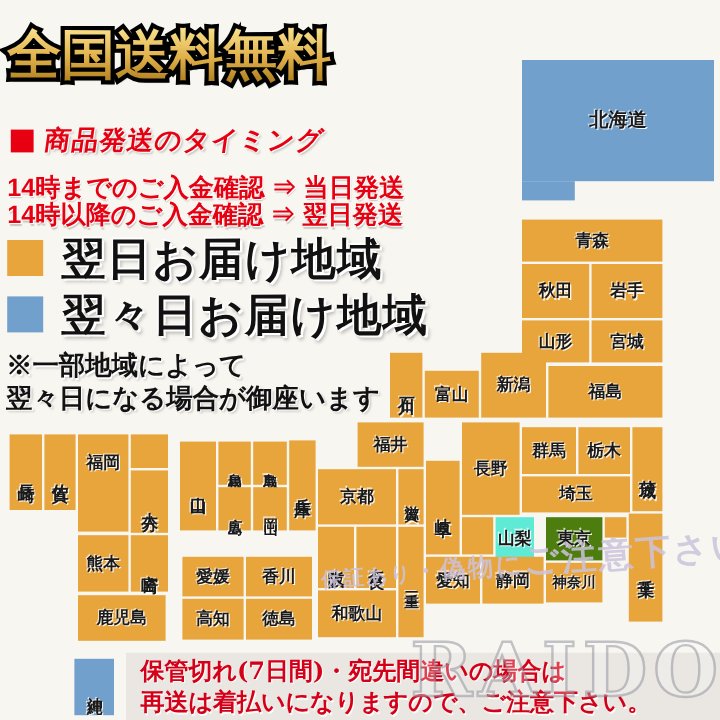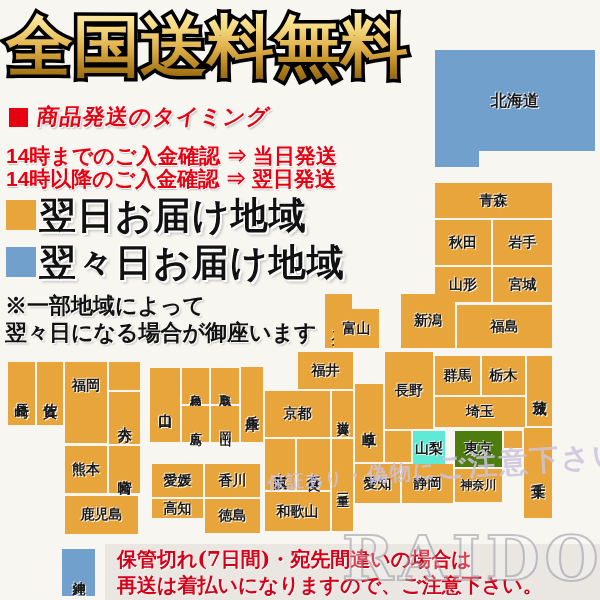--- a/index.html
+++ b/index.html
@@ -7,21 +7,21 @@
     width:600px;height:600px;position:relative;overflow:hidden;
     background:#f8f6f1;
     font-family:"Liberation Sans",sans-serif;
   }
 
   
   .title-wrap{position:absolute;left:6px;top:0px;width:430px;height:95px;}
   .title-layer{
     position:absolute;left:0;top:0;white-space:nowrap;
     font-family:"DejaVu Serif","Liberation Serif",serif;
-    font-weight:bold;font-size:67px;line-height:92px;letter-spacing:0px;
+    font-weight:bold;font-size:45px;line-height:92px;letter-spacing:0px;
   }
   .title-stroke{-webkit-text-stroke:7px #000;color:#000;text-shadow:2px 3px 1px rgba(0,0,0,.35);}
   .title-fill{
     background:linear-gradient(180deg,#fff8d8 0%,#f6dc84 28%,#e0b04a 52%,#a87818 78%,#6e4a08 100%);
     -webkit-background-clip:text;background-clip:text;color:transparent;
   }
 
   
   .ship-heading{position:absolute;left:9px;top:102px;display:flex;align-items:center;gap:9px;}
   .red-square{width:19px;height:19px;flex:0 0 auto;}
@@ -30,21 +30,21 @@
     text-shadow:1px 1px 0 #fff,2px 2px 2px rgba(0,0,0,.25);white-space:nowrap;letter-spacing:1px;
   }
   .ship-line{
     position:absolute;left:6px;font-size:21px;font-weight:bold;color:#e60012;
     white-space:nowrap;text-shadow:1px 1px 0 #fff,1px 2px 1px rgba(0,0,0,.2);letter-spacing:0px;
   }
   .ship-line.l1{top:142px;}
   .ship-line.l2{top:165px;}
 
   
-  .legend-row{position:absolute;left:6px;display:flex;align-items:center;gap:3px;}
+  .legend-row{position:absolute;left:6px;display:flex;align-items:center;gap:15px;}
   .legend-row.r1{top:195px;}
   .legend-row.r2{top:242px;}
   .legend-swatch{width:30px;height:30px;flex:0 0 auto;}
   .legend-label{
     font-family:"DejaVu Serif","Liberation Serif",serif;font-weight:bold;font-size:37px;
     line-height:40px;color:#111;white-space:nowrap;letter-spacing:1px;
     text-shadow:2px 2px 0 #fff,-1px -1px 0 #fff,3px 3px 3px rgba(0,0,0,.25);
   }
 
   
@@ -114,21 +114,21 @@
     </div>
     <div class="block h" style="left: 435px; top: 267px; width: 56px; height: 35px; background: rgb(231, 165, 60);">
       <span>山形</span>
     </div>
     <div class="block h" style="left: 493px; top: 267px; width: 59px; height: 35px; background: rgb(231, 165, 60); align-items: center;">
       <span>宮城</span>
     </div>
     <div class="block v" style="left: 325px; top: 294px; width: 27px; height: 54px; background: rgb(231, 165, 60);">
       <span>石川</span>
     </div>
-    <div class="block h" style="left: 334px; top: 309px; width: 45px; height: 39px; background: rgb(231, 165, 60); align-items: center;">
+    <div class="block h" style="left: 354px; top: 309px; width: 45px; height: 39px; background: rgb(231, 165, 60); align-items: center;">
       <span>富山</span>
     </div>
     <div class="block h" style="left: 401px; top: 294px; width: 54px; height: 54px; background: rgb(231, 165, 60);">
       <span>新潟</span>
     </div>
     <div class="block h" style="left: 457px; top: 305px; width: 95px; height: 43px; background: rgb(231, 165, 60);">
       <span>福島</span>
     </div>
     <div class="block h" style="left: 298px; top: 352px; width: 55px; height: 37px; background: rgb(231, 165, 60);">
       <span>福井</span>
@@ -206,21 +206,21 @@
     </div>
     <div class="block v" style="left: 211px; top: 406px; width: 28px; height: 36px; background: rgb(231, 165, 60);">
       <span style="font-size: 12px;">岡山</span>
     </div>
     <div class="block h" style="left: 152px; top: 464px; width: 51px; height: 33px; background: rgb(231, 165, 60);">
       <span>愛媛</span>
     </div>
     <div class="block h" style="left: 205px; top: 464px; width: 55px; height: 33px; background: rgb(231, 165, 60);">
       <span>香川</span>
     </div>
-    <div class="block h" style="left: 152px; top: 499px; width: 51px; height: 19px; background: rgb(231, 165, 60);">
+    <div class="block h" style="left: 152px; top: 499px; width: 51px; height: 34px; background: rgb(231, 165, 60);">
       <span>高知</span>
     </div>
     <div class="block h" style="left: 205px; top: 499px; width: 55px; height: 34px; background: rgb(231, 165, 60);">
       <span>徳島</span>
     </div>
     <div class="block v" style="left: 8px; top: 362px; width: 27px; height: 63px; background: rgb(231, 165, 60);">
       <span>長崎</span>
     </div>
     <div class="block v" style="left: 37px; top: 362px; width: 26px; height: 63px; background: rgb(231, 165, 60);">
       <span>佐賀</span>

